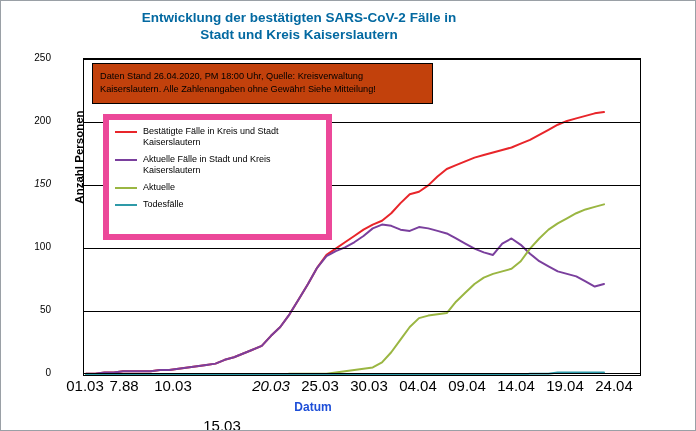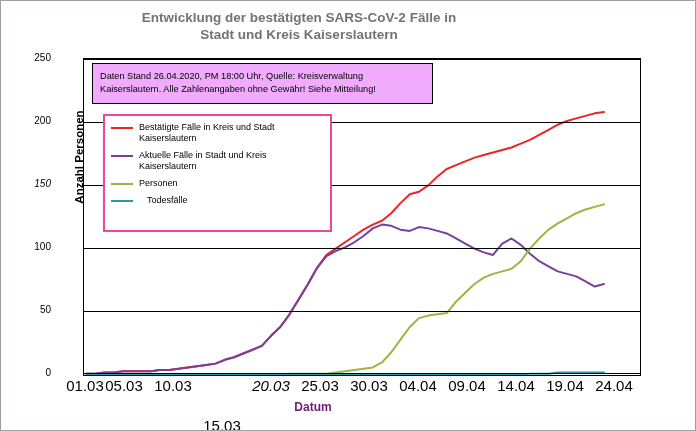--- a/index.html
+++ b/index.html
@@ -1,32 +1,32 @@
 <!DOCTYPE html>
 <html><head>
 <meta charset="utf-8">
 <style>
   html,body{margin:0;padding:0;}
   body{width:696px;height:431px;background:#ffffff;font-family:"Liberation Sans",sans-serif;}
   #frame{position:relative;width:696px;height:431px;box-sizing:border-box;border:1px solid #9aa0a6;overflow:hidden;background:#fff;}
-  #title{position:absolute;left:0;top:8px;width:596px;text-align:center;font-size:13.5px;font-weight:bold;color:#737373;line-height:17px;}
+  #title{position:absolute;left:0;top:8px;width:596px;text-align:center;font-size:13.5px;font-weight:bold;color:#0369a1;line-height:17px;}
   #title div{white-space:nowrap;}
   
   #plot{position:absolute;left:82px;top:57px;width:556px;height:316px;border:1px solid #000;background:#fff;}
   .gridline{position:absolute;left:0;width:100%;height:1px;background:#000;}
   .ytick{position:absolute;right:644px;width:40px;text-align:right;font-size:10px;color:#000;}
   .xtick{position:absolute;top:376px;font-size:15px;color:#000;text-align:center;width:40px;}
   #ylabel{position:absolute;left:-12px;top:150px;width:180px;transform:rotate(-90deg);transform-origin:center;text-align:center;font-size:11.5px;font-weight:bold;color:#000;}
-  #xlabel{position:absolute;left:0;top:399px;width:624px;text-align:center;font-size:12px;font-weight:bold;color:#701a75;}
+  #xlabel{position:absolute;left:0;top:399px;width:624px;text-align:center;font-size:12px;font-weight:bold;color:#1d4ed8;}
   
-  #note{position:absolute;left:91px;top:62px;width:341px;box-sizing:border-box;border:1px solid #000;background:#f0abfc;padding:6px 7px 7px 7px;font-size:9.2px;line-height:13px;color:#000;}
+  #note{position:absolute;left:91px;top:62px;width:341px;box-sizing:border-box;border:1px solid #000;background:#c2410c;padding:6px 7px 7px 7px;font-size:9.2px;line-height:13px;color:#000;}
   
-  #legend{position:absolute;left:102px;top:113px;width:229px;box-sizing:border-box;border:2px solid #ec4899;background:#fff;padding:6px 6px 6px 6px;}
+  #legend{position:absolute;left:102px;top:113px;width:229px;box-sizing:border-box;border:6px solid #ec4899;background:#fff;padding:6px 6px 6px 6px;}
   .lgrow{display:flex;align-items:flex-start;margin-bottom:6px;}
-  .lgrow:last-child{margin-bottom:18px;gap:8px;}
+  .lgrow:last-child{margin-bottom:18px;}
   .lgswatch{width:22px;height:2px;margin-top:5px;margin-right:6px;flex:0 0 auto;}
   .lglabel{font-size:9px;line-height:11px;color:#000;}
   svg{display:block;}
 </style>
 </head>
 <body>
 
 <div id="frame">
 
   <div id="title">
@@ -38,21 +38,21 @@
   <div id="xlabel">Datum</div>
 
   <div class="ytick" style="top:51px;">250</div>
   <div class="ytick" style="top:114px;">200</div>
   <div class="ytick" style="top:177px;font-style:italic;">150</div>
   <div class="ytick" style="top:240px;">100</div>
   <div class="ytick" style="top:303px;">50</div>
   <div class="ytick" style="top:366px;">0</div>
 
   <div class="xtick" style="left:64px;">01.03</div>
-  <div class="xtick" style="left:103px;">05.03</div>
+  <div class="xtick" style="left:103px;">7.88</div>
   <div class="xtick" style="left:152px;">10.03</div>
   <div class="xtick" style="left:201px;margin-top:40px;">15.03</div>
   <div class="xtick" style="left:250px;font-style:italic;">20.03</div>
   <div class="xtick" style="left:299px;">25.03</div>
   <div class="xtick" style="left:348px;">30.03</div>
   <div class="xtick" style="left:397px;">04.04</div>
   <div class="xtick" style="left:446px;">09.04</div>
   <div class="xtick" style="left:495px;">14.04</div>
   <div class="xtick" style="left:544px;">19.04</div>
   <div class="xtick" style="left:593px;">24.04</div>
@@ -81,21 +81,21 @@
     <div class="lgrow">
       <span class="lgswatch" id="sw0" style="background: rgb(232, 37, 42);"></span>
       <span class="lglabel">Bestätigte Fälle in Kreis und Stadt Kaiserslautern</span>
     </div>
     <div class="lgrow">
       <span class="lgswatch" id="sw1" style="background: rgb(122, 63, 157);"></span>
       <span class="lglabel">Aktuelle Fälle in Stadt und Kreis Kaiserslautern</span>
     </div>
     <div class="lgrow">
       <span class="lgswatch" id="sw2" style="background: rgb(154, 182, 66);"></span>
-      <span class="lglabel">Personen</span>
+      <span class="lglabel">Aktuelle</span>
     </div>
     <div class="lgrow">
       <span class="lgswatch" id="sw3" style="background: rgb(46, 154, 168);"></span>
       <span class="lglabel">Todesfälle</span>
     </div>
   </div>
 
 </div>
 
 </body></html>

